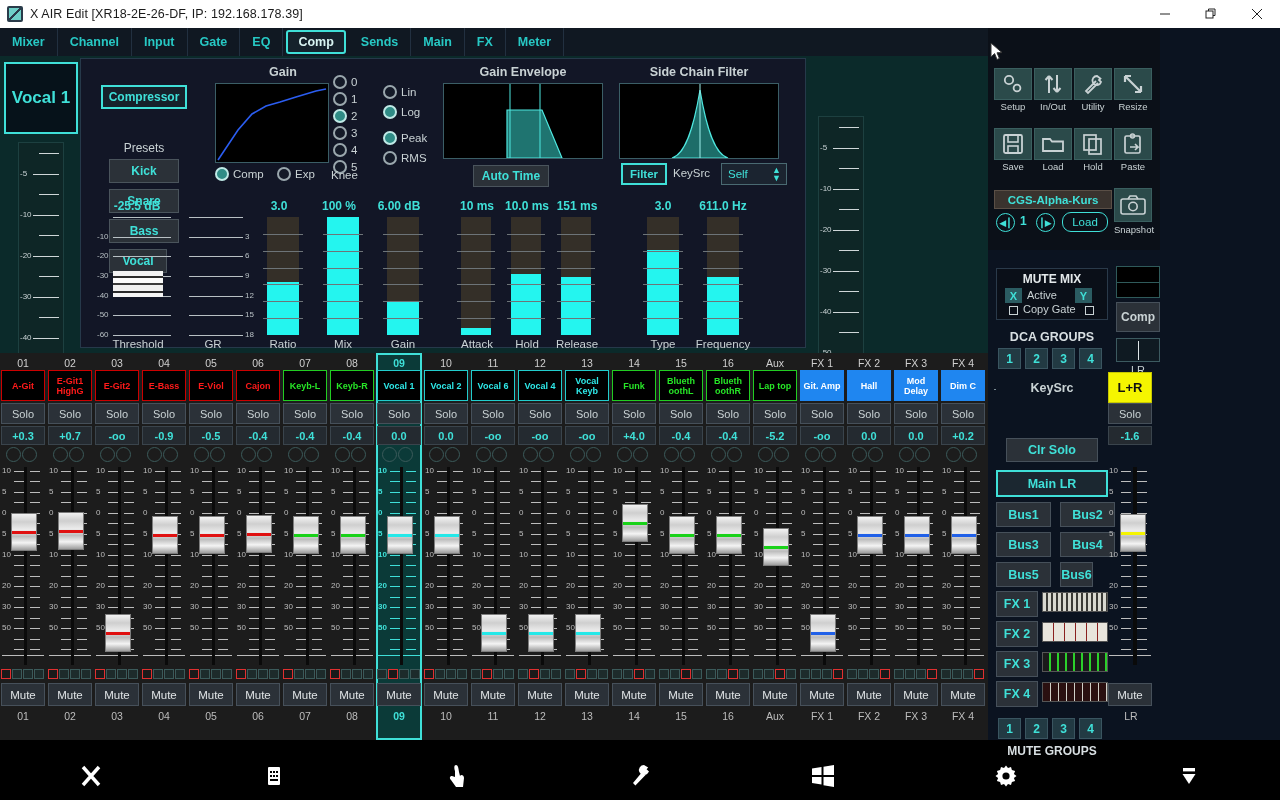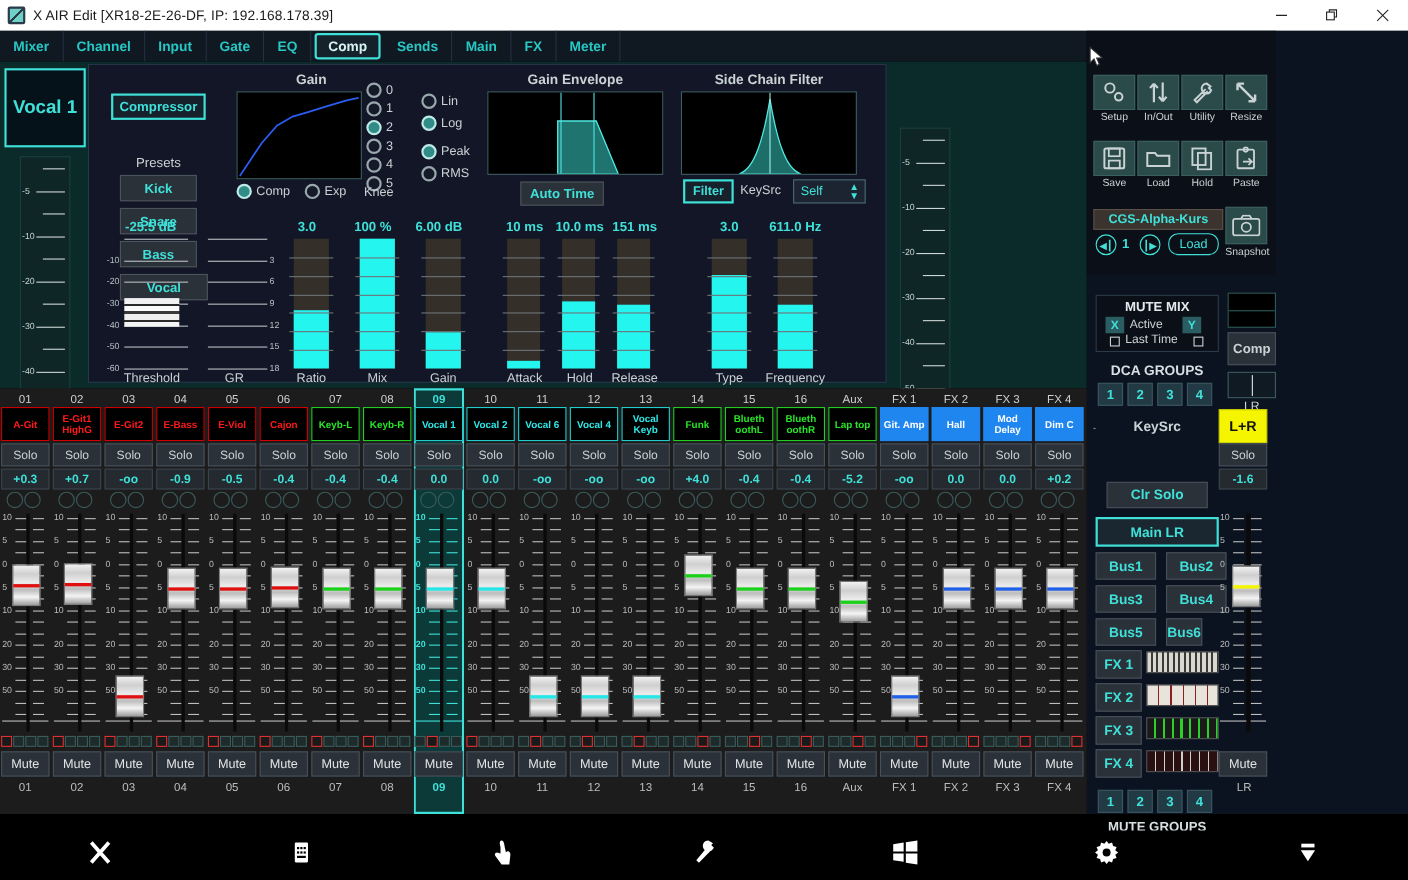--- a/index.html
+++ b/index.html
@@ -212,21 +212,21 @@
 
   <div id="procInner">
 
     <div class="btnOutline" style="position:absolute;left:20px;top:26px;width:86px;height:24px;">Compressor</div>
 
     <div style="position:absolute;left:28px;top:82px;width:70px;text-align:center;color:#c9d2d4;font-size:12px;">Presets</div>
     <div id="presetList">
         <div class="btnGrey" style="position: absolute; left: 28px; top: 100px; width: 70px; height: 24px;">Kick</div>
         <div class="btnGrey" style="position: absolute; left: 28px; top: 130px; width: 70px; height: 24px;">Snare</div>
         <div class="btnGrey" style="position: absolute; left: 28px; top: 160px; width: 70px; height: 24px;">Bass</div>
-        <div class="btnGrey" style="position: absolute; left: 28px; top: 190px; width: 80px; height: 24px;">Vocal</div>
+        <div class="btnGrey" style="position: absolute; left: 28px; top: 190px; width: 58px; height: 24px;">Vocal</div>
       </div>
 
     <div class="secTitle" style="left:112px;top:6px;width:180px;">Gain</div>
     <div class="graphbox" style="left:134px;top:24px;width:114px;height:80px;">
       <svg width="112" height="78" viewBox="0 0 112 78" style="display:block">
         <polyline points="2,76 10,64 22,46 36,30 50,22 64,18 80,13 100,7 110,5" fill="none" stroke="#2b5df0" stroke-width="1.6"></polyline>
       </svg>
     </div>
 
     <div class="radio on" style="left:134px;top:108px;"></div>
@@ -507,21 +507,21 @@
     </div>
     <div class="toollab" style="left:124px;top:196px;width:44px;">Snapshot</div>
   </div>
 
   <div class="panelBox" style="left:8px;top:240px;width:112px;height:52px;">
     <div style="position:absolute;left:0;top:3px;width:100%;text-align:center;color:#e4e9eb;font-size:12px;font-weight:bold;">MUTE MIX</div>
     <div style="position:absolute;left:8px;top:19px;width:17px;height:15px;background:#2b5c62;color:#3fe0d8;font-size:11px;font-weight:bold;display:flex;align-items:center;justify-content:center;">X</div>
     <div style="position:absolute;left:30px;top:20px;color:#c9d2d4;font-size:11px;">Active</div>
     <div style="position:absolute;left:78px;top:19px;width:17px;height:15px;background:#2b5c62;color:#3fe0d8;font-size:11px;font-weight:bold;display:flex;align-items:center;justify-content:center;">Y</div>
     <div style="position:absolute;left:12px;top:37px;width:9px;height:9px;border:1px solid #c9d2d4;"></div>
-    <div style="position:absolute;left:26px;top:34px;color:#c9d2d4;font-size:11px;">Last Time</div>
+    <div style="position:absolute;left:26px;top:34px;color:#c9d2d4;font-size:11px;">Copy Gate</div>
     <div style="position:absolute;left:88px;top:37px;width:9px;height:9px;border:1px solid #c9d2d4;"></div>
   </div>
 
   <div style="position:absolute;left:8px;top:302px;width:112px;text-align:center;color:#d8dfe2;font-size:12.5px;font-weight:bold;">DCA GROUPS</div>
   <div id="dcaRow">
       <div class="sqNum" style="left: 10px; top: 320px;">1</div>
       <div class="sqNum" style="left: 37px; top: 320px;">2</div>
       <div class="sqNum" style="left: 64px; top: 320px;">3</div>
       <div class="sqNum" style="left: 91px; top: 320px;">4</div>
     </div>

